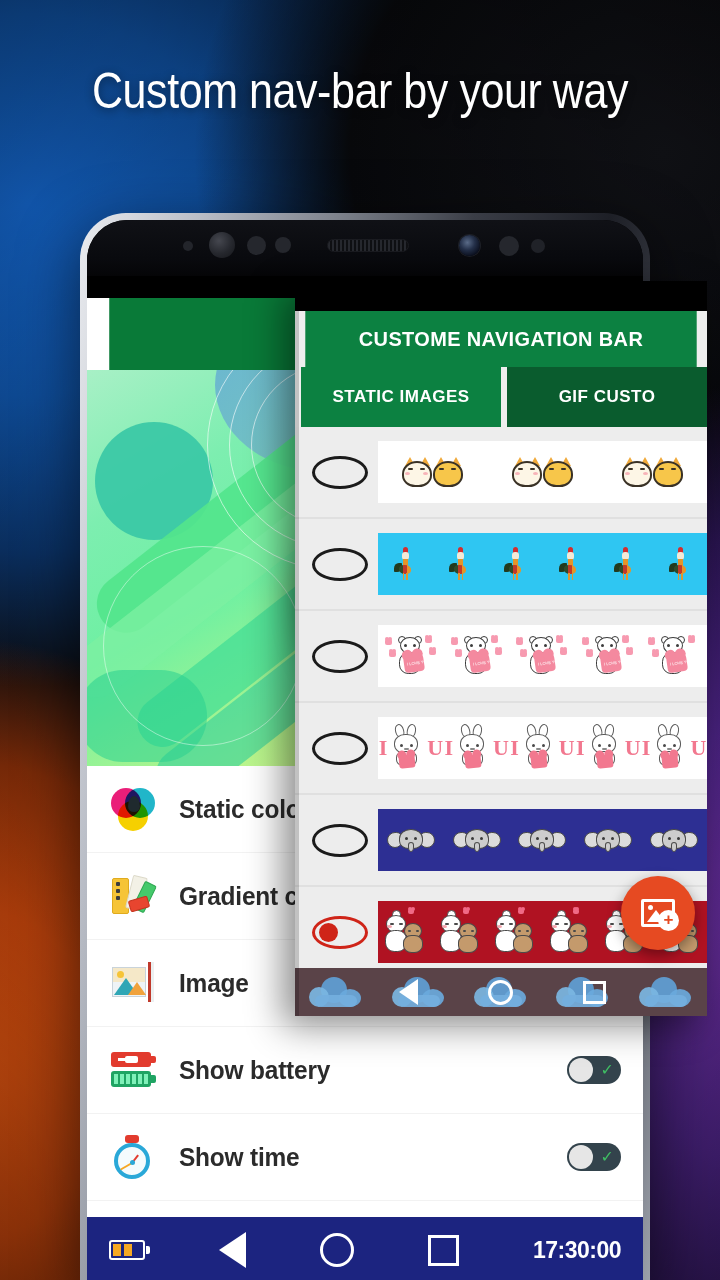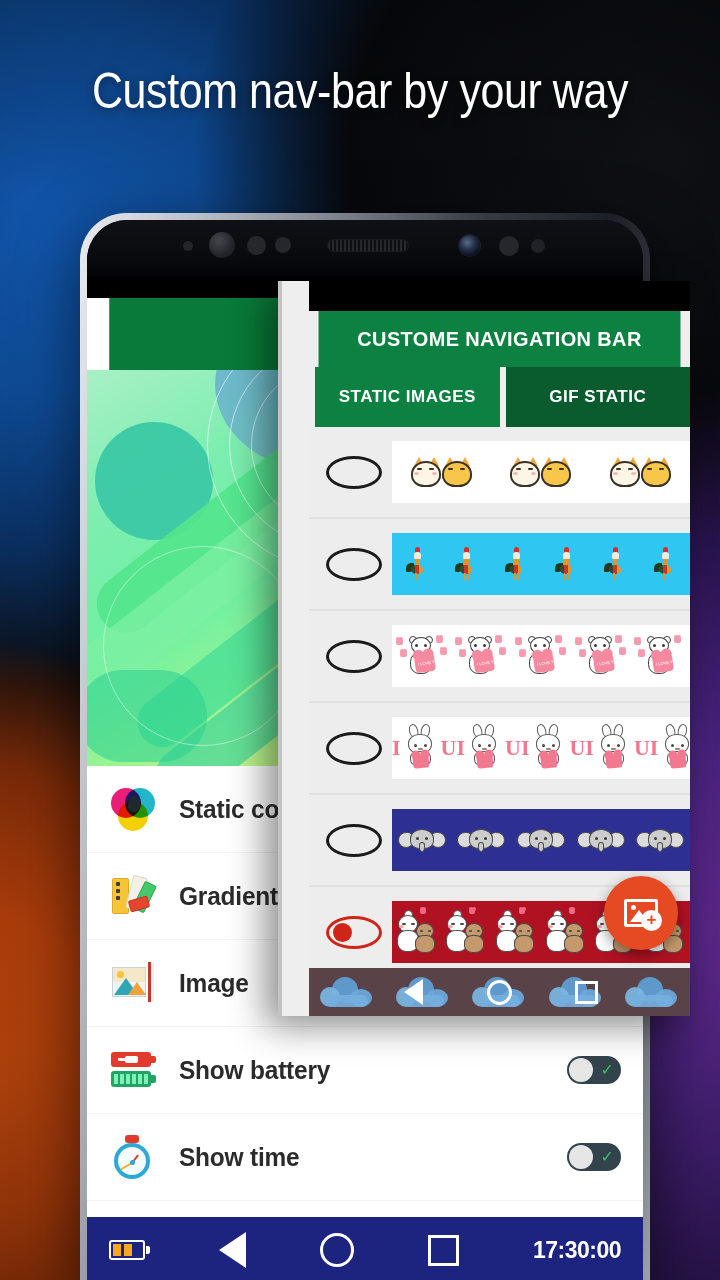--- a/index.html
+++ b/index.html
@@ -258,27 +258,26 @@
   .nb-battery .f2 { position:absolute; left:15px; top:4px; width:8px; height:12px; background:#f6a823; }
   .nb-back { width:0; height:0; border-top:18px solid transparent; border-bottom:18px solid transparent; border-right:27px solid #fff; }
   .nb-home { width:34px; height:34px; border:3px solid #fff; border-radius:50%; }
   .nb-recent { width:31px; height:31px; border:3px solid #fff; }
   .nb-time { color:#fff; font-size:23px; font-weight:700; letter-spacing:-0.5px; white-space:nowrap; }
   .spacer { flex: 1 1 auto; }
 
   
   #overlay {
     position: absolute;
-    left: 278px; top: 281px;
+    left: 295px; top: 281px;
     width: 412px; height: 735px;
     background: #eeeeee;
     box-shadow: -12px 10px 34px rgba(0,0,0,0.45);
     overflow: hidden;
     z-index: 5;
-    padding-left: 31px;
   }
   #ov-status { height: 30px; background: #000; }
   #ov-header {
     height: 56px; background:#0c8141;
     display:flex; align-items:center; justify-content:center;
     color:#fff; font-size:21px; font-weight:700; letter-spacing:.4px;
     transform: scaleX(0.95);
   }
   #ov-tabs { display:flex; height: 60px; }
   .ov-tab {
@@ -614,21 +613,21 @@
 
   <div id="overlay">
     <div id="ov-edge-l"></div>
 
     <div id="ov-status"></div>
 
     <div id="ov-header">CUSTOME NAVIGATION BAR</div>
 
     <div id="ov-tabs">
       <div class="ov-tab">STATIC IMAGES</div>
-      <div class="ov-tab active">GIF STATIC</div>
+      <div class="ov-tab active">GIF CUSTO</div>
     </div>
 
     <div id="ov-list">
 
       <div class="gif-row">
         <div class="radio"></div>
         <div class="strip th-white">
           <div class="strip-inner" style="justify-content:space-around;">
             <div class="tile">
               <span class="cat a" style="margin-right:-3px;">

